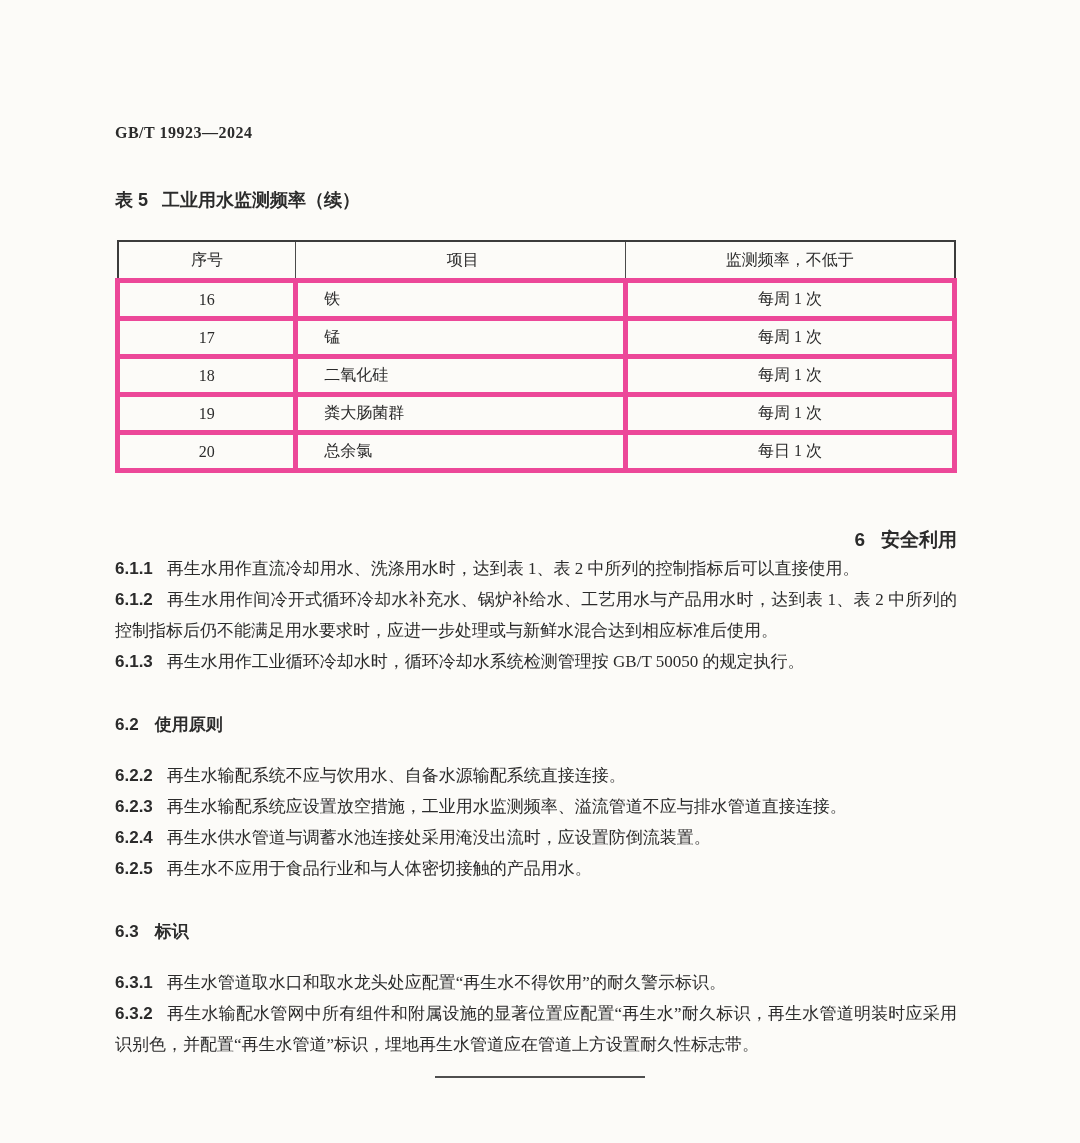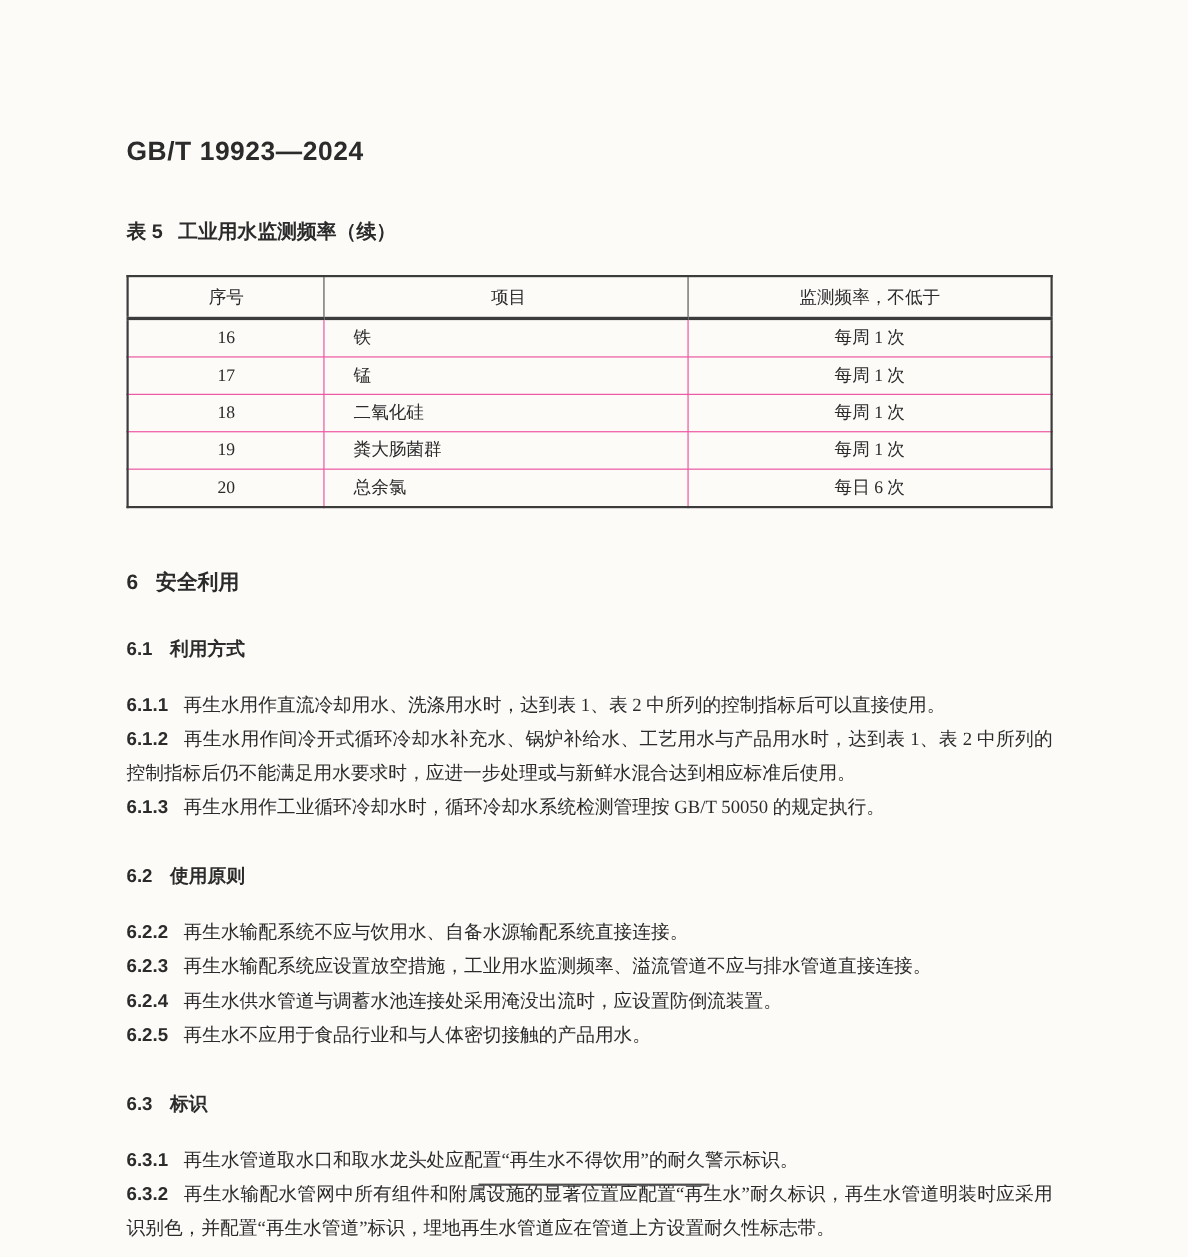--- a/index.html
+++ b/index.html
@@ -9,23 +9,23 @@
     color:#2b2b2b;
     font-family:"Liberation Serif","DejaVu Serif",serif;
     position:relative;
     overflow:hidden;
   }
   .page{
     padding:124px 123px 0 115px; 
     box-sizing:border-box;
   }
   .doc-number{
-    font-family:Liberation Sans, sans-serif;
+    font-family:Liberation Serif, serif;
     font-weight:bold;
-    font-size:24px;
+    font-size:16px;
     letter-spacing:.5px;
   }
   .table-title{
     text-align:left;
     font-family:"Liberation Sans","DejaVu Sans",sans-serif;
     font-weight:bold;
     font-size:18px;
     margin-top:46px;
   }
   .table-title .tnum{margin-right:14px;}
@@ -37,31 +37,32 @@
     font-size:16px;
   }
   table.std th{
     font-weight:normal;
     border:1px solid #4a4a4a;
     border-bottom:3px solid #3c3c3c;
     height:36px;
     padding:0 22px;
   }
   table.std td{
-    border:1px solid #ec4899;
+    border:5px solid #ec4899;
     height:33px;
     padding:0 19px;
     text-align:center;
   }
   table.std td.item, table.std th.item-h{padding-left:26px;}
   table.std td.item{text-align:left;}
   h2.chapter{
     font-family:"Liberation Sans","DejaVu Sans",sans-serif;
     font-size:19px;
     margin:54px 0 0 0;
+    text-align:right;
   }
   h3.sub{
     font-family:"Liberation Sans","DejaVu Sans",sans-serif;
     font-size:17px;
     margin:36px 0 24px 0;
   }
   h2.chapter .hnum, h3.sub .hnum{margin-right:16px;}
   p.clause{
     margin:0;
     font-size:17px;
@@ -123,32 +124,29 @@
         <td>每周 1 次</td>
       </tr>
       <tr>
         <td>19</td>
         <td class="item">粪大肠菌群</td>
         <td>每周 1 次</td>
       </tr>
       <tr>
         <td>20</td>
         <td class="item">总余氯</td>
-        <td>每日 6 次</td>
+        <td>每日 1 次</td>
       </tr>
     </tbody>
   </table>
 
   <h2 class="chapter">
     <span class="hnum">6</span><span>安全利用</span>
   </h2>
 
-  <h3 class="sub">
-    <span class="hnum">6.1</span><span>利用方式</span>
-  </h3>
 
   <p class="clause">
     <span class="cnum">6.1.1</span><span>再生水用作直流冷却用水、洗涤用水时，达到表 1、表 2 中所列的控制指标后可以直接使用。</span>
   </p>
   <p class="clause">
     <span class="cnum">6.1.2</span><span>再生水用作间冷开式循环冷却水补充水、锅炉补给水、工艺用水与产品用水时，达到表 1、表 2 中所列的控制指标后仍不能满足用水要求时，应进一步处理或与新鲜水混合达到相应标准后使用。</span>
   </p>
   <p class="clause">
     <span class="cnum">6.1.3</span><span>再生水用作工业循环冷却水时，循环冷却水系统检测管理按 GB/T 50050 的规定执行。</span>
   </p>

